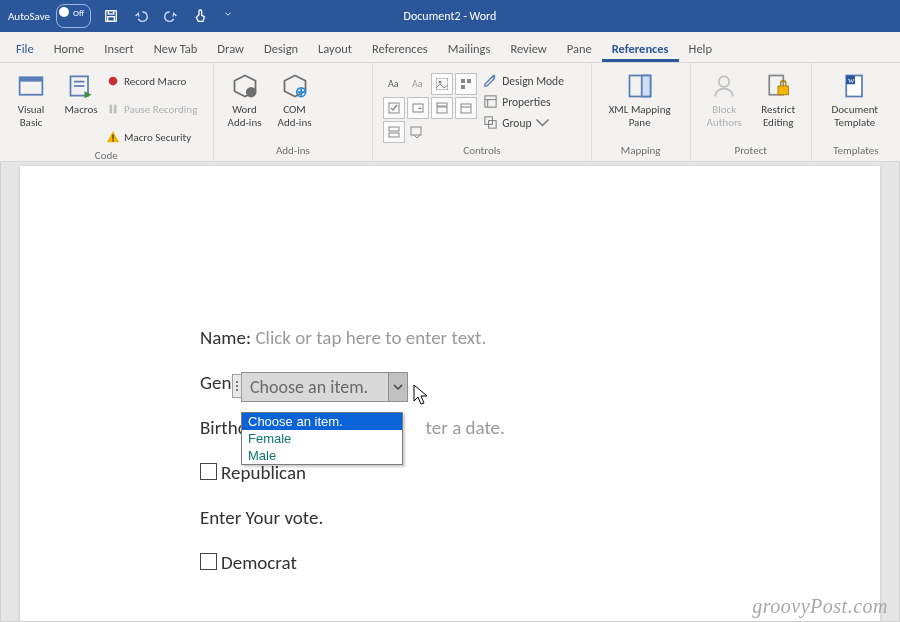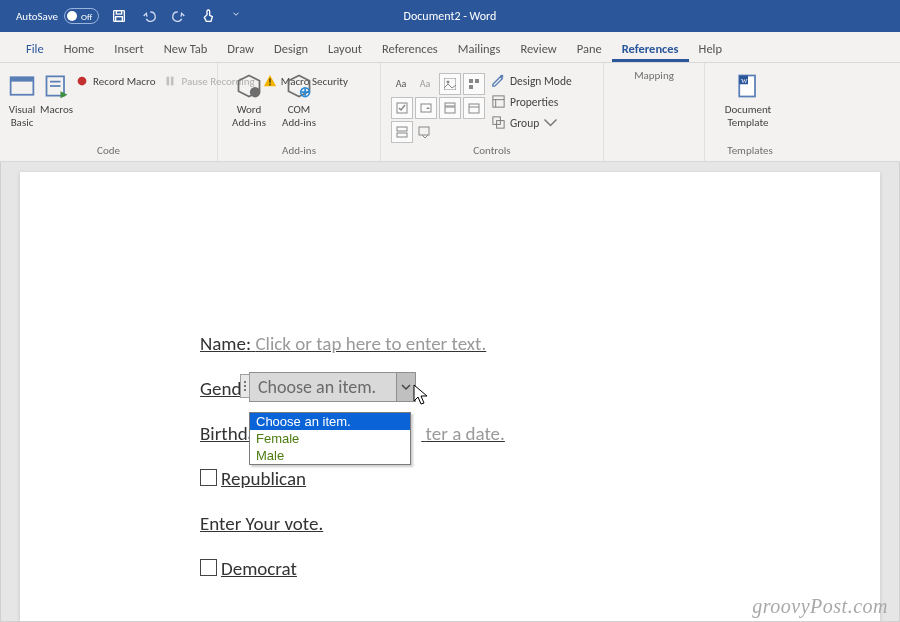--- a/index.html
+++ b/index.html
@@ -19,30 +19,30 @@
   background: #2b579a;
   height: 32px;
   color: #fff;
   display: flex;
   align-items: center;
   position: relative;
 }
 .titlebar .autosave-wrap {
   display: flex;
   align-items: center;
-  margin-left: 16px;
+  margin-left: 8px;
   font-size: 11px;
 }
 .titlebar .toggle {
   display: inline-flex;
   align-items: center;
   margin-left: 6px;
   border: 1px solid #9ab4df;
   border-radius: 8px;
-  padding: 0 6px 0 2px;
+  padding: 0 6px 8px 2px;
   height: 14px;
   font-size: 9px;
   color: #fff;
 }
 .titlebar .toggle .knob {
   width: 10px;
   height: 10px;
   border-radius: 50%;
   background: #fff;
   margin-right: 4px;
@@ -68,21 +68,21 @@
   pointer-events: none;
 }
 
 
 .tabs {
   background: #f3f2f1;
   border-bottom: 1px solid #d8d8d8;
   display: flex;
   align-items: flex-end;
   height: 30px;
-  padding-left: 16px;
+  padding-left: 6px;
   color: #555;
   position: relative;
 }
 .tabs .tab {
   padding: 6px 10px 6px;
   font-size: 12.5px;
   cursor: default;
 }
 .tabs .tab.file { color: #2b579a; font-weight: 400; }
 .tabs .tab.active {
@@ -135,21 +135,21 @@
 .big-btn .bb-ico {
   height: 34px;
   display: flex;
   align-items: center;
   justify-content: center;
 }
 .big-btn svg { width: 28px; height: 28px; }
 
 .small-btns {
   display: flex;
-  flex-direction: row;
+  flex-direction: column;
   gap: 8px;
   padding-top: 4px;
   font-size: 11px;
   color: #444;
 }
 .small-btns .sb {
   display: flex;
   align-items: center;
   gap: 4px;
   height: 20px;
@@ -200,49 +200,48 @@
   background: #e6e6e6;
   display: flex;
   justify-content: center;
   overflow: hidden;
   border: 1px solid #d0d0d0;
   border-top: none;
 }
 .page {
   background: #fff;
   width: 860px;
-  margin-top: 10px;
+  margin-top: 4px;
   box-shadow: 0 1px 4px rgba(0,0,0,0.15);
   position: relative;
   font-family: Calibri, sans-serif;
   font-size: 19px;
   color: #333;
   padding: 160px 0 0 180px;
   box-sizing: border-box;
-  text-decoration: underline;
 }
 .field-row {
   margin-bottom: 22px;
   position: relative;
 }
 .field-label { color: #333; }
 .placeholder { color: #9a9a9a; }
 .chk {
   display: inline-block;
   width: 15px;
   height: 15px;
   border: 1px solid #444;
   margin-right: 4px;
   vertical-align: -1px;
 }
 
 
 .dd-control {
   position: absolute;
-  left: 249px;
+  left: 241px;
   top: 372px;
   z-index: 10;
 }
 .dd-header {
   background: #d9d9d9;
   border: 1px solid #8f8f8f;
   display: flex;
   align-items: stretch;
   height: 28px;
 }
@@ -269,21 +268,21 @@
   left: 0;
   width: 160px;
   border: 1px solid #7c7c7c;
   background: #fff;
   box-shadow: 2px 2px 2px rgba(0,0,0,0.2);
   font-family: "Segoe UI", Tahoma, sans-serif;
   font-size: 13px;
 }
 .dd-list .dd-item {
   padding: 1px 6px;
-  color: #4d7c0f;
+  color: #0f766e;
 }
 .dd-list .dd-item.sel {
   background: #0a64d7;
   color: #fff;
 }
 
 
 .cursor {
   position: absolute;
   left: 413px;
@@ -541,23 +540,61 @@
           <svg viewBox="0 0 10 10" width="8" height="8">
               <path d="M1 3l4 4 4-4" fill="none" stroke="#777"></path>
             </svg>
         </div>
       </div>
     </div>
     <div class="group-label">Controls</div>
   </div>
 
   <div class="ribbon-group" style="width:88px">
+    <div class="group-inner">
+      <div class="big-btn" style="width:80px">
+        <span class="bb-ico">
+            <svg viewBox="0 0 32 32">
+              <rect x="4" y="4" width="24" height="24" fill="none" stroke="#5a7fb7" stroke-width="2"></rect>
+              <rect x="18" y="4" width="10" height="24" fill="#cfe0f4" stroke="#5a7fb7" stroke-width="2"></rect>
+            </svg>
+          </span>
+        <span style="white-space:pre-line">XML Mapping
+Pane</span>
+      </div>
+    </div>
     <div class="group-label">Mapping</div>
   </div>
 
+  <div class="ribbon-group" style="width:108px">
+    <div class="group-inner">
+      <div class="big-btn disabled" style="width:52px">
+        <span class="bb-ico">
+            <svg viewBox="0 0 32 32">
+              <circle cx="16" cy="11" r="6" fill="none" stroke="#c0c0c0" stroke-width="2"></circle>
+              <path d="M6 28c0-6 5-9 10-9s10 3 10 9" fill="none" stroke="#c0c0c0" stroke-width="2"></path>
+            </svg>
+          </span>
+        <span style="white-space:pre-line">Block
+Authors</span>
+      </div>
+      <div class="big-btn" style="width:50px">
+        <span class="bb-ico">
+            <svg viewBox="0 0 32 32">
+              <rect x="6" y="4" width="16" height="22" fill="none" stroke="#888" stroke-width="2"></rect>
+              <rect x="16" y="16" width="12" height="10" fill="#f4b400" stroke="#a87d00" stroke-width="1"></rect>
+              <path d="M19 16v-3a3 3 0 0 1 6 0v3" fill="none" stroke="#a87d00" stroke-width="1.5"></path>
+            </svg>
+          </span>
+        <span style="white-space:pre-line">Restrict
+Editing</span>
+      </div>
+    </div>
+    <div class="group-label">Protect</div>
+  </div>
 
   <div class="ribbon-group" style="width:78px;border-right:none">
     <div class="group-inner">
       <div class="big-btn" style="width:70px">
         <span class="bb-ico">
             <svg viewBox="0 0 32 32">
               <rect x="6" y="4" width="18" height="24" fill="#fff" stroke="#5a7fb7" stroke-width="2"></rect>
               <rect x="6" y="4" width="10" height="10" fill="#2b579a"></rect>
               <text x="8" y="12" font-size="8" fill="#fff" font-family="Segoe UI">W</text>
             </svg>

